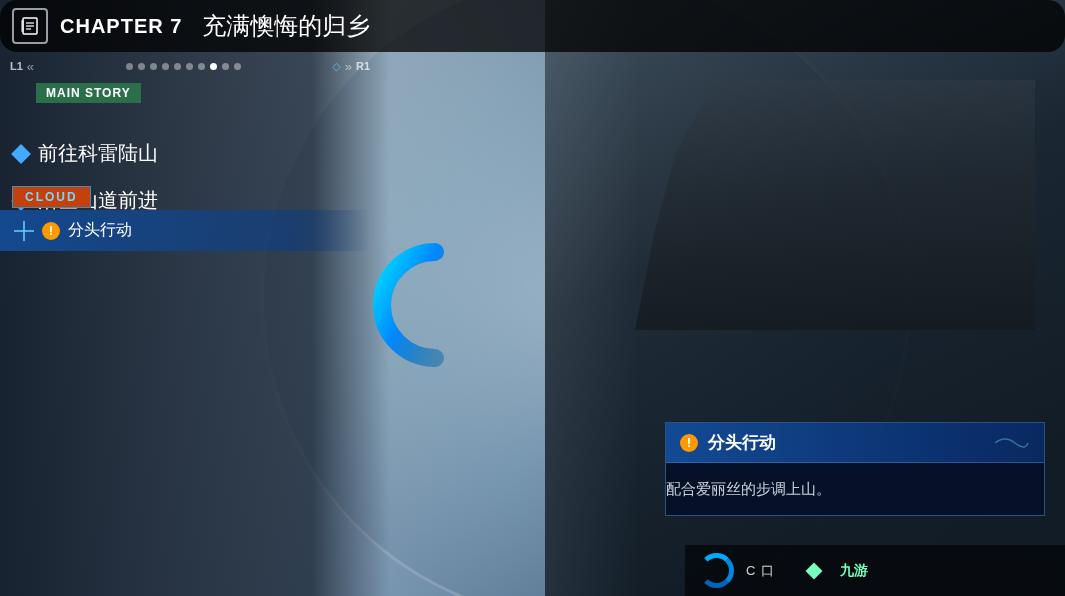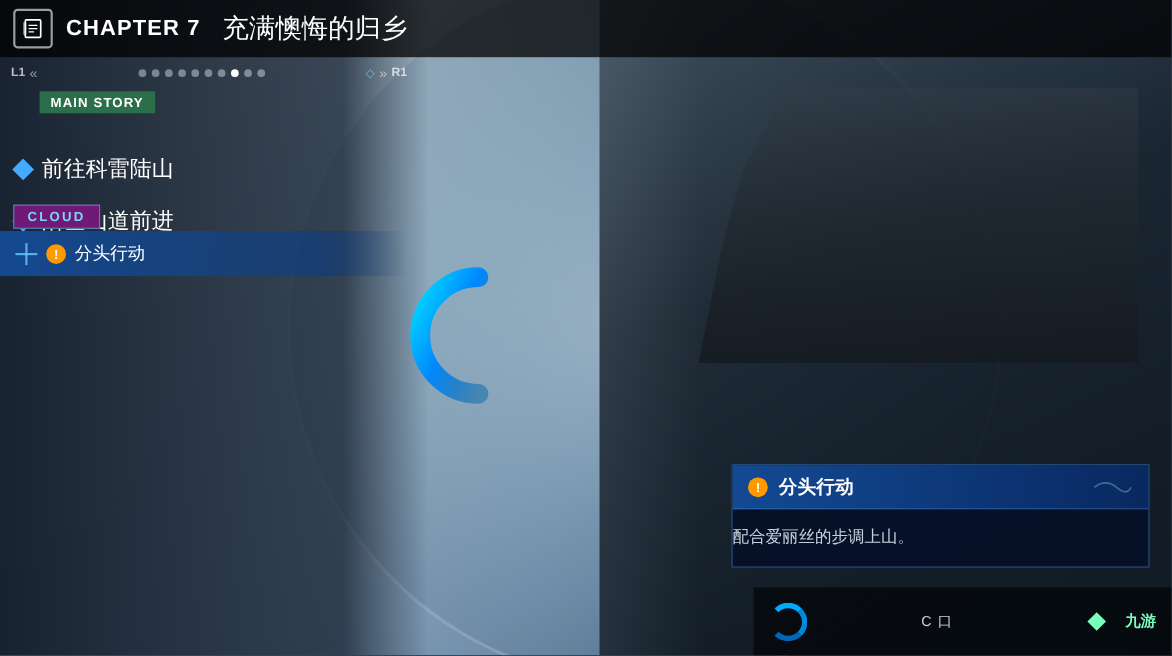--- a/index.html
+++ b/index.html
@@ -92,20 +92,21 @@
       position: absolute;
       top: 0;
       left: 0;
       width: 100%;
       height: 52px;
       background: rgba(0,0,0,0.75);
       display: flex;
       align-items: center;
       padding: 12px 12px;
       gap: 12px;
+      border-radius: 17px;
     }
 
     .journal-icon {
       width: 36px;
       height: 36px;
       border: 2px solid rgba(255,255,255,0.6);
       border-radius: 4px;
       display: flex;
       align-items: center;
       justify-content: center;
@@ -194,21 +195,21 @@
       gap: 10px;
       color: white;
       font-size: 20px;
     }
 
     
     .char-section-label {
       position: absolute;
       top: 186px;
       left: 12px;
-      background: #701a75;
+      background: #c2410c;
       color: #7dd4f8;
       font-size: 12px;
       font-weight: bold;
       padding: 3px 12px;
       letter-spacing: 2px;
       border: 1px solid #4a8ab8;
     }
 
     
     .selected-quest {
@@ -265,25 +266,25 @@
       width: 130px;
       height: 130px;
     }
 
     
     .bottom-bar {
       position: absolute;
       bottom: 0;
       right: 0;
       width: 380px;
-      height: 62px;
+      height: 51px;
       background: rgba(0,0,0,0.6);
       display: flex;
       align-items: center;
-      justify-content: space-between;
+      justify-content: flex-start;
       gap: 12px;
       padding: 0 14px;
     }
 
     .watermark-c {
       width: 35px;
       height: 35px;
       border-radius: 50%;
       border: 5px solid transparent;
       border-top: 5px solid #0af;

